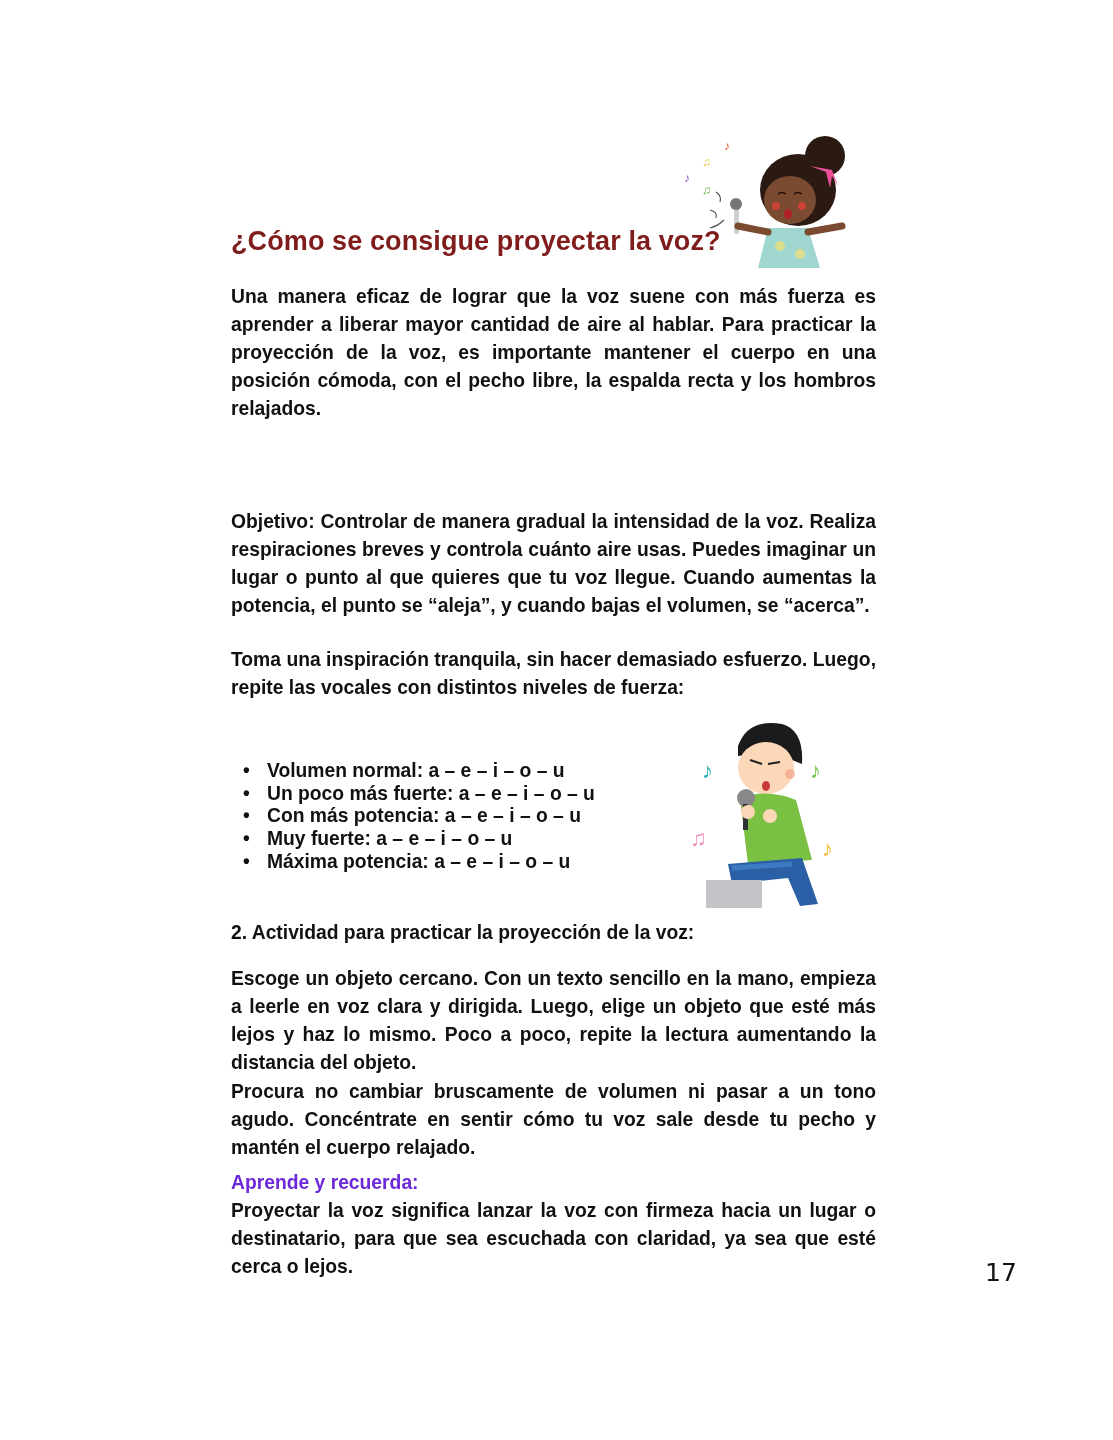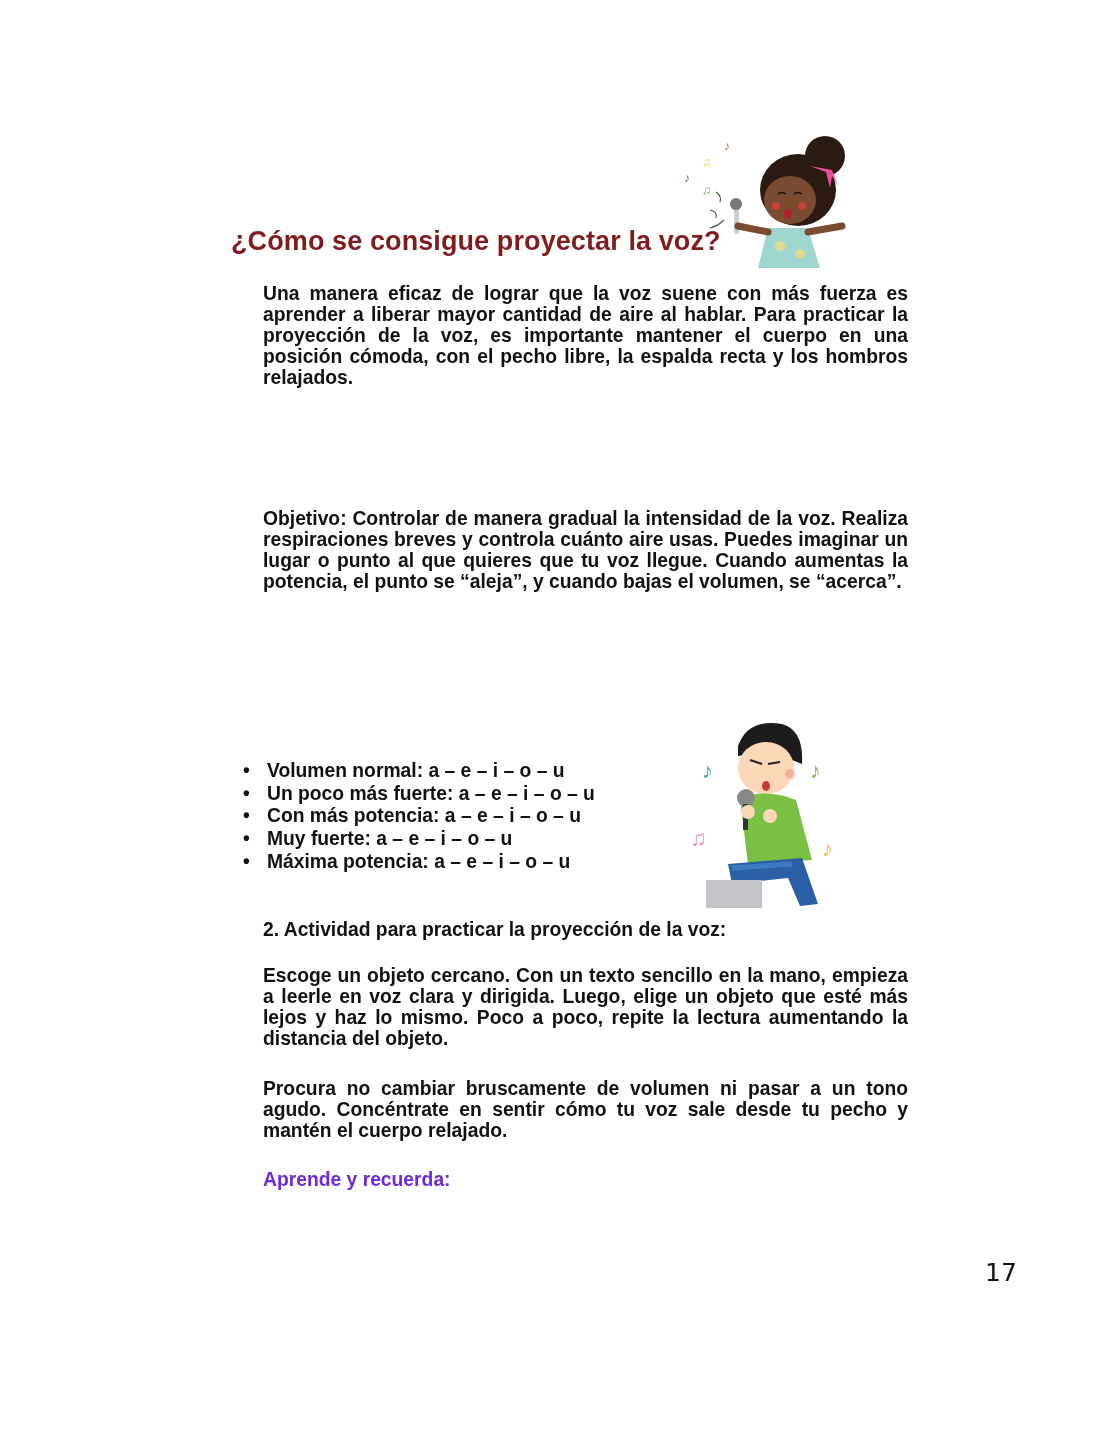--- a/index.html
+++ b/index.html
@@ -1,21 +1,21 @@
 <!DOCTYPE html>
 <html><head>
   <meta charset="utf-8">
   <style>
     html, body { margin: 0; padding: 0; background: #ffffff; }
     body { width: 1113px; height: 1440px; position: relative; overflow: hidden;
            font-family: "Liberation Sans", "DejaVu Sans", sans-serif; color: #111; }
     .title { position: absolute; left: 231px; top: 226px; font-size: 27px; font-weight: bold;
              color: #7f1d1d; letter-spacing: 0.1px; white-space: nowrap; }
     .para { position: absolute; left: 231px; width: 645px; font-size: 19.3px; font-weight: bold;
-            line-height: 21px; text-align: justify; text-align-last: left; color: #111; margin-left: 32px; }
+            line-height: 28px; text-align: justify; text-align-last: left; color: #111; }
     .red { color: #b3312f; }
     .green { color: #6d28d9; }
     .p1 { top: 283px; }
     .p2 { top: 419px; }
     .p3 { top: 508px; }
     .p4 { top: 646px; }
     ul.vowels { position: absolute; left: 231px; top: 760px; margin: 0; padding: 0 0 0 36px;
                 list-style: none; font-size: 19.3px; font-weight: bold; line-height: 22.7px; }
     ul.vowels li { position: relative; white-space: nowrap; }
     ul.vowels li .bullet { position: absolute; left: -24px; top: 0; }
@@ -72,20 +72,21 @@
 <div class="title">¿Cómo se consigue proyectar la voz?</div>
 
 <div class="para p1">Una manera eficaz de lograr que la voz suene con más fuerza es aprender a liberar mayor cantidad de aire al hablar. Para practicar la proyección de la voz, es importante mantener el cuerpo en una posición cómoda, con el pecho libre, la espalda recta y los hombros relajados.</div>
 
 <div class="para p2">
 </div>
 
 <div class="para p3">Objetivo: Controlar de manera gradual la intensidad de la voz. Realiza respiraciones breves y controla cuánto aire usas. Puedes imaginar un lugar o punto al que quieres que tu voz llegue. Cuando aumentas la potencia, el punto se “aleja”, y cuando bajas el volumen, se “acerca”.</div>
 
 <div class="para p4">
+  <div>Toma una inspiración tranquila, sin hacer demasiado esfuerzo. Luego, repite las vocales con distintos niveles de fuerza:</div>
 </div>
 
 <ul class="vowels">
   <li><span class="bullet">•</span><span>Volumen normal: a – e – i – o – u</span></li>
   <li><span class="bullet">•</span><span>Un poco más fuerte: a – e – i – o – u</span></li>
   <li><span class="bullet">•</span><span>Con más potencia: a – e – i – o – u</span></li>
   <li><span class="bullet">•</span><span>Muy fuerte: a – e – i – o – u</span></li>
   <li><span class="bullet">•</span><span>Máxima potencia: a – e – i – o – u</span></li>
 </ul>
 
@@ -118,15 +119,16 @@
 
   <rect x="18" y="164" width="56" height="28" fill="#c2c4c8"></rect>
 </svg>
 
 <div class="para p5">2. Actividad para practicar la proyección de la voz:</div>
 <div class="para p6">Escoge un objeto cercano. Con un texto sencillo en la mano, empieza a leerle en voz clara y dirigida. Luego, elige un objeto que esté más lejos y haz lo mismo. Poco a poco, repite la lectura aumentando la distancia del objeto.</div>
 <div class="para p7">Procura no cambiar bruscamente de volumen ni pasar a un tono agudo. Concéntrate en sentir cómo tu voz sale desde tu pecho y mantén el cuerpo relajado.</div>
 
 <div class="para p8">
   <div class="green">Aprende y recuerda:</div>
+  <div>Proyectar la voz significa lanzar la voz con firmeza hacia un lugar o destinatario, para que sea escuchada con claridad, ya sea que esté cerca o lejos.</div>
 </div>
 
 <div class="page-num">17</div>
 
 </body></html>

